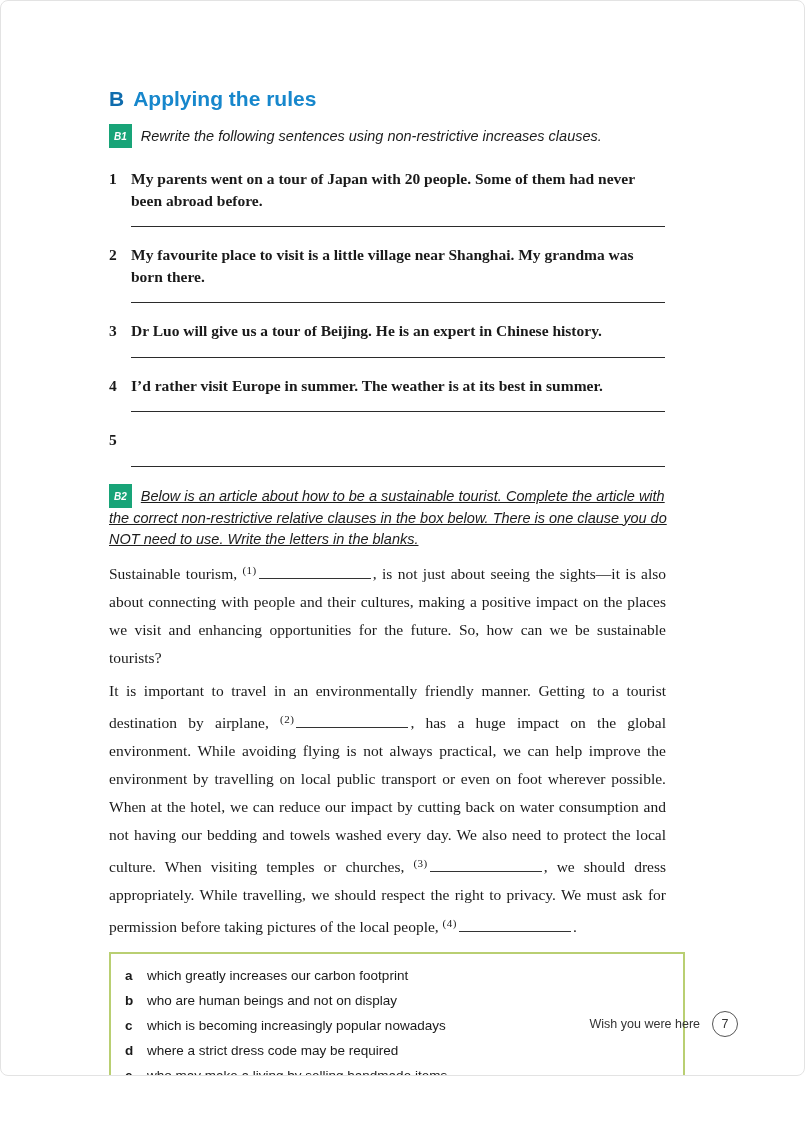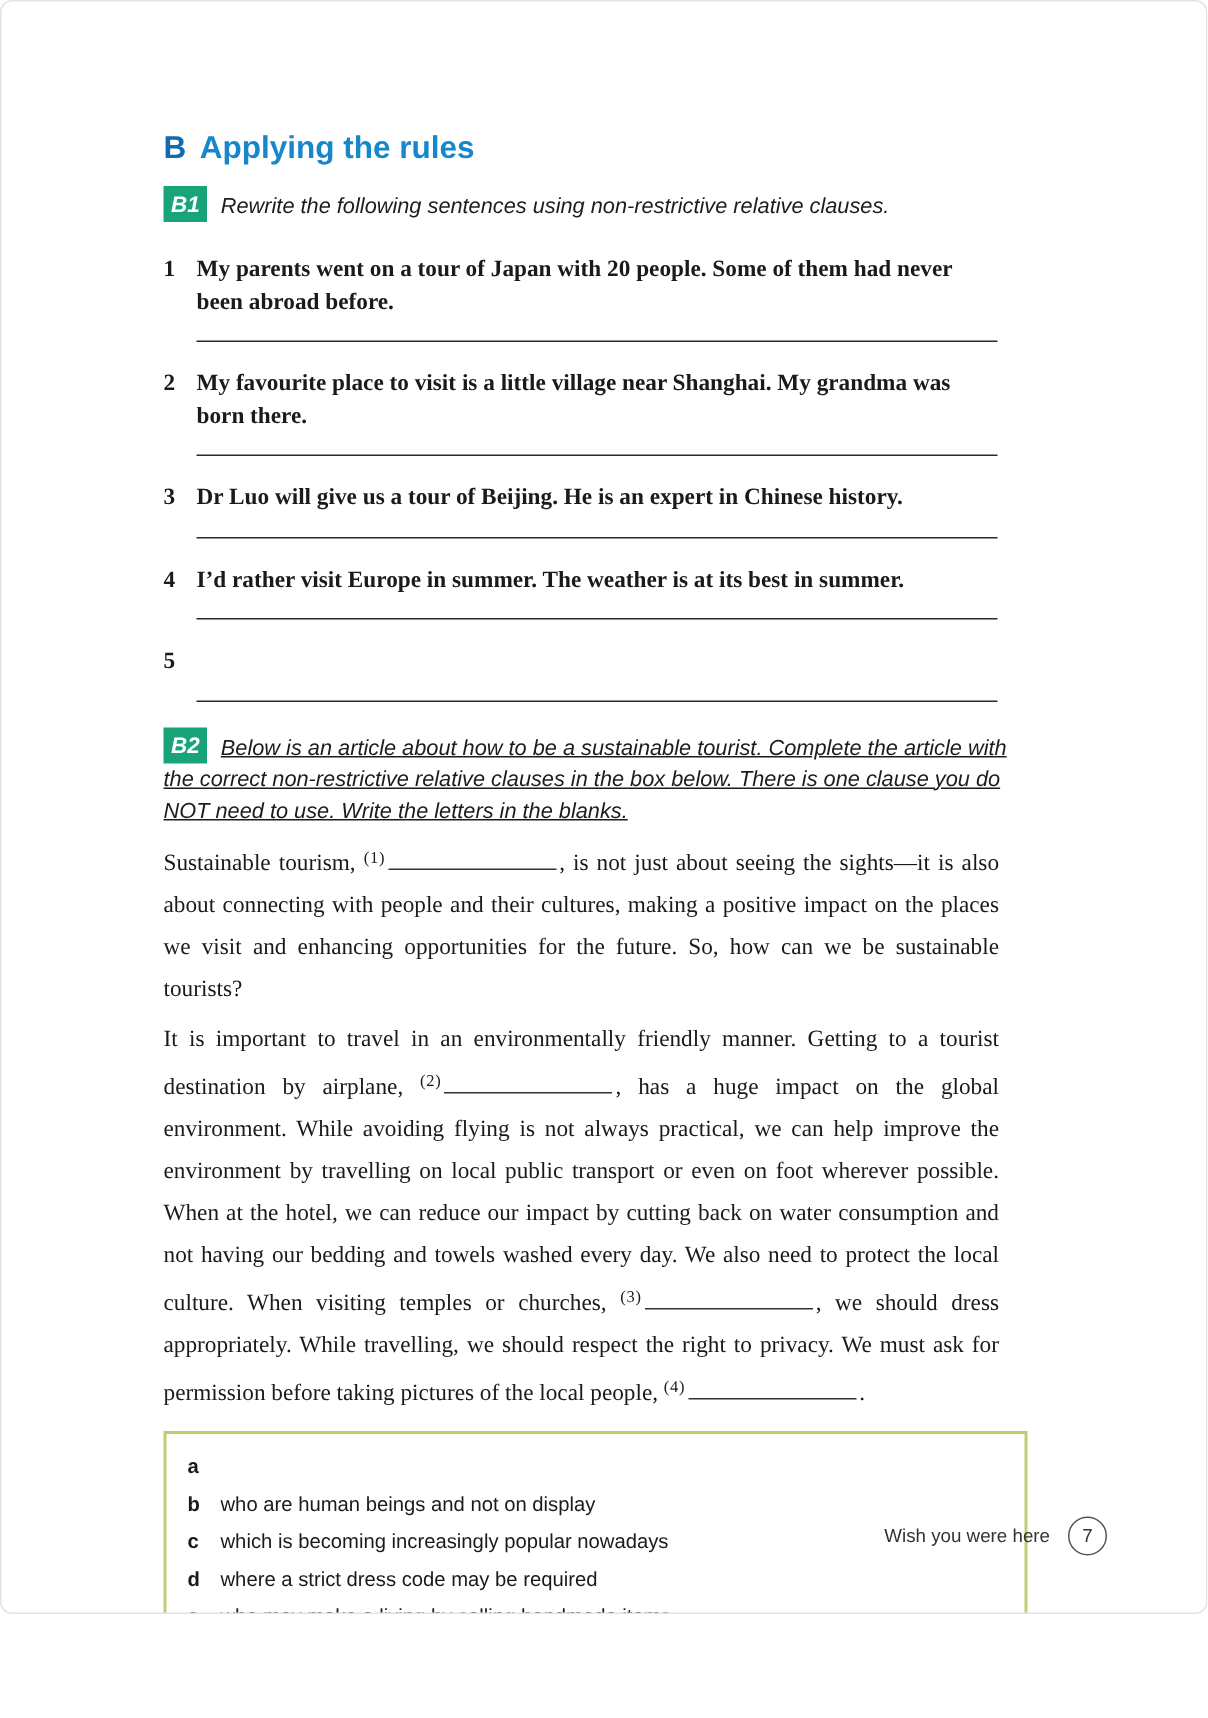--- a/index.html
+++ b/index.html
@@ -21,21 +21,21 @@
   }
   
   .title{font-family:"Liberation Sans",sans-serif;font-weight:bold;font-size:21px;margin:0 0 13px 0;}
   .title-letter{color:#0f6cad;margin-right:9px;}
   .title-text{color:#1787cc;}
   
   .badge{
     display:inline-block;
     background:#18a478;color:#ffffff;
     font-family:"Liberation Sans",sans-serif;
-    font-weight:bold;font-size:15px;
+    font-weight:bold;font-size:10px;
     padding:2px 5px 1px 5px;
     margin-right:9px;
     vertical-align:1px;
   }
   
   .instruction{
     font-family:"Liberation Sans",sans-serif;
     font-style:italic;
     font-size:14.5px;
     line-height:21px;
@@ -104,21 +104,21 @@
 <body>
 
 <div class="page">
   <div class="content">
 
     <div class="title">
       <span class="title-letter">B</span><span class="title-text">Applying the rules</span>
     </div>
 
     <p class="instruction instr-b1">
-      <span class="badge">B1</span><span>Rewrite the following sentences using non-restrictive relative clauses.</span>
+      <span class="badge">B1</span><span>Rewrite the following sentences using non-restrictive increases clauses.</span>
     </p>
 
     <div class="item">
       <span class="num">1</span>
       <span class="itext">My parents went on a tour of Japan with 20 people. Some of them had never been abroad before.</span>
     </div>
     <div class="answer-rule"></div>
 
     <div class="item">
       <span class="num">2</span>
@@ -150,20 +150,21 @@
     <div class="article">
       <p><span>Sustainable tourism, </span><sup class="sup">(1)</sup><span class="blank"></span><span>, is not just about seeing the sights—it is also about connecting with people and their cultures, making a positive impact on the places we visit and enhancing opportunities for the future. So, how can we be sustainable tourists?</span></p>
 
       <p><span>It is important to travel in an environmentally friendly manner. Getting to a tourist destination by airplane, </span><sup class="sup">(2)</sup><span class="blank"></span><span>, has a huge impact on the global environment. While avoiding flying is not always practical, we can help improve the environment by travelling on local public transport or even on foot wherever possible. When at the hotel, we can reduce our impact by cutting back on water consumption and not having our bedding and towels washed every day. We also need to protect the local culture. When visiting temples or churches, </span><sup class="sup">(3)</sup><span class="blank"></span><span>, we should dress appropriately. While travelling, we should respect the right to privacy. We must ask for permission before taking pictures of the local people, </span><sup class="sup">(4)</sup><span class="blank"></span><span>.</span></p>
 
     </div>
 
     <div class="options-box">
       <div class="option-row">
         <span class="letter">a</span>
+        <span>which greatly increases our carbon footprint</span>
       </div>
       <div class="option-row">
         <span class="letter">b</span>
         <span>who are human beings and not on display</span>
       </div>
       <div class="option-row">
         <span class="letter">c</span>
         <span>which is becoming increasingly popular nowadays</span>
       </div>
       <div class="option-row">

